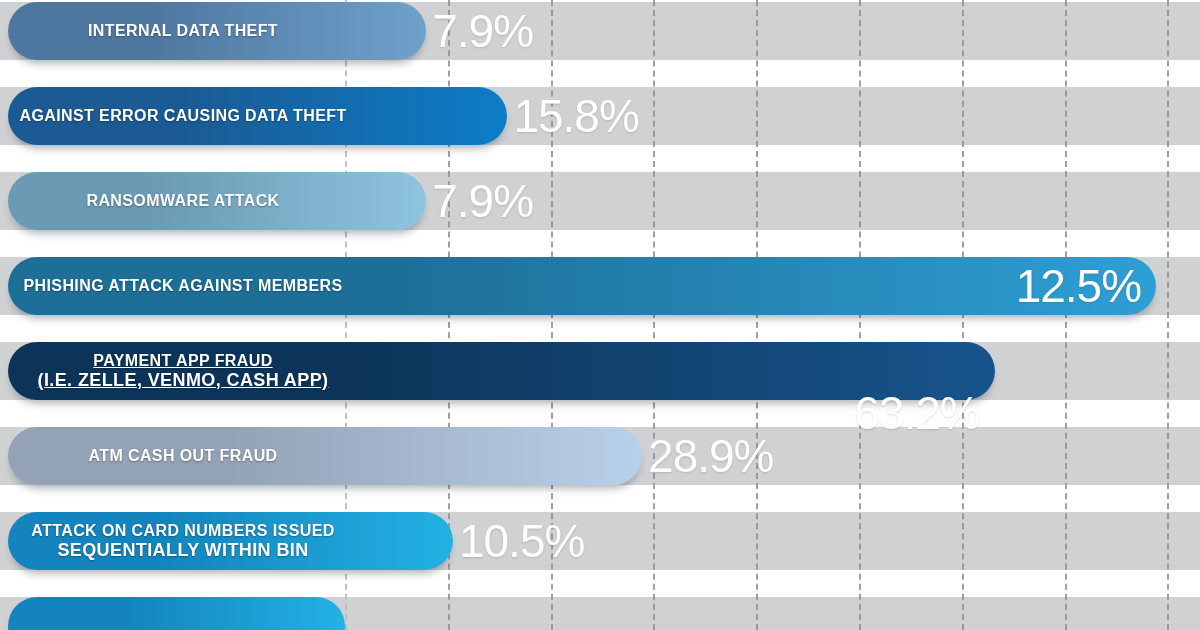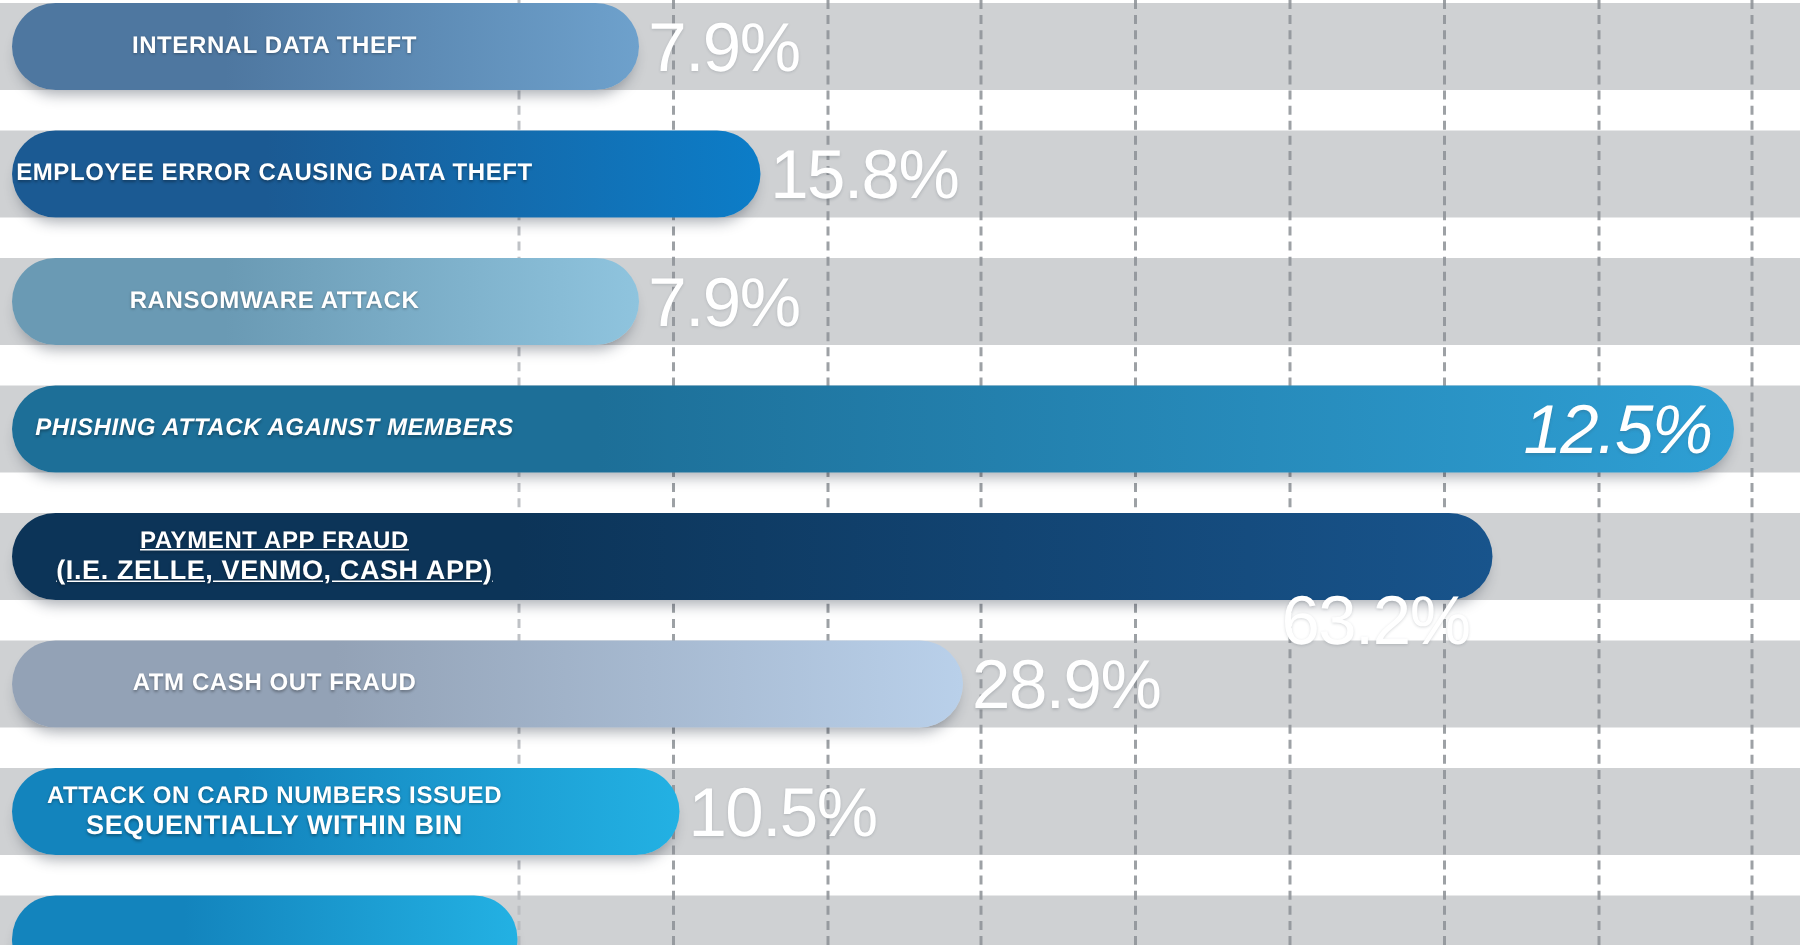--- a/index.html
+++ b/index.html
@@ -132,32 +132,32 @@
       <div class="row" style="top: 2px; height: 58px;">
         <div class="bar" style="width: 418.212px; background: linear-gradient(90deg, rgb(78, 119, 160) 0%, rgb(78, 119, 160) 34%, rgb(110, 161, 204) 100%);"></div>
         <div class="label" style="width: 350px;">
           <div class="l1">INTERNAL DATA THEFT</div>
         </div>
         <div class="value" style="left: 432.212px;">7.9%</div>
       </div>
       <div class="row" style="top: 87px; height: 58px;">
         <div class="bar" style="width: 499.424px; background: linear-gradient(90deg, rgb(27, 90, 147) 0%, rgb(27, 90, 147) 34%, rgb(12, 125, 200) 100%);"></div>
         <div class="label" style="width: 350px;">
-          <div class="l1">EMPLOYEE ERROR CAUSING DATA THEFT</div>
+          <div class="l1">AGAINST ERROR CAUSING DATA THEFT</div>
         </div>
         <div class="value" style="left: 513.424px;">15.8%</div>
       </div>
       <div class="row" style="top: 172px; height: 58px;">
         <div class="bar" style="width: 418.212px; background: linear-gradient(90deg, rgb(106, 154, 180) 0%, rgb(106, 154, 180) 34%, rgb(143, 196, 222) 100%);"></div>
         <div class="label" style="width: 350px;">
           <div class="l1">RANSOMWARE ATTACK</div>
         </div>
         <div class="value" style="left: 432.212px;">7.9%</div>
       </div>
-      <div class="row" style="top: 257px; height: 58px; font-style: italic;">
+      <div class="row" style="top: 257px; height: 58px;">
         <div class="bar" style="width: 1148.09px; background: linear-gradient(90deg, rgb(29, 111, 152) 0%, rgb(29, 111, 152) 34%, rgb(46, 159, 212) 100%);"></div>
         <div class="label" style="width: 350px;">
           <div class="l1">PHISHING ATTACK AGAINST MEMBERS</div>
         </div>
         <div class="value inside" style="left: 996.092px; width: 145px;">12.5%</div>
       </div>
       <div class="row" style="top: 342px; height: 58px;">
         <div class="bar" style="width: 986.696px; background: linear-gradient(90deg, rgb(12, 52, 88) 0%, rgb(12, 52, 88) 34%, rgb(24, 84, 140) 100%);"></div>
         <div class="label" style="width: 350px; text-decoration: underline;">
           <div class="l1">PAYMENT APP FRAUD</div>

